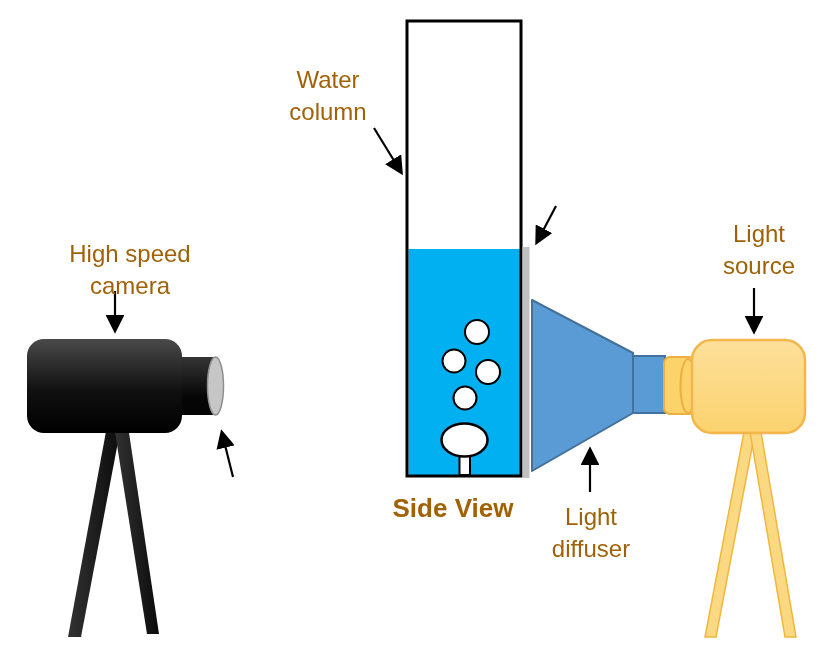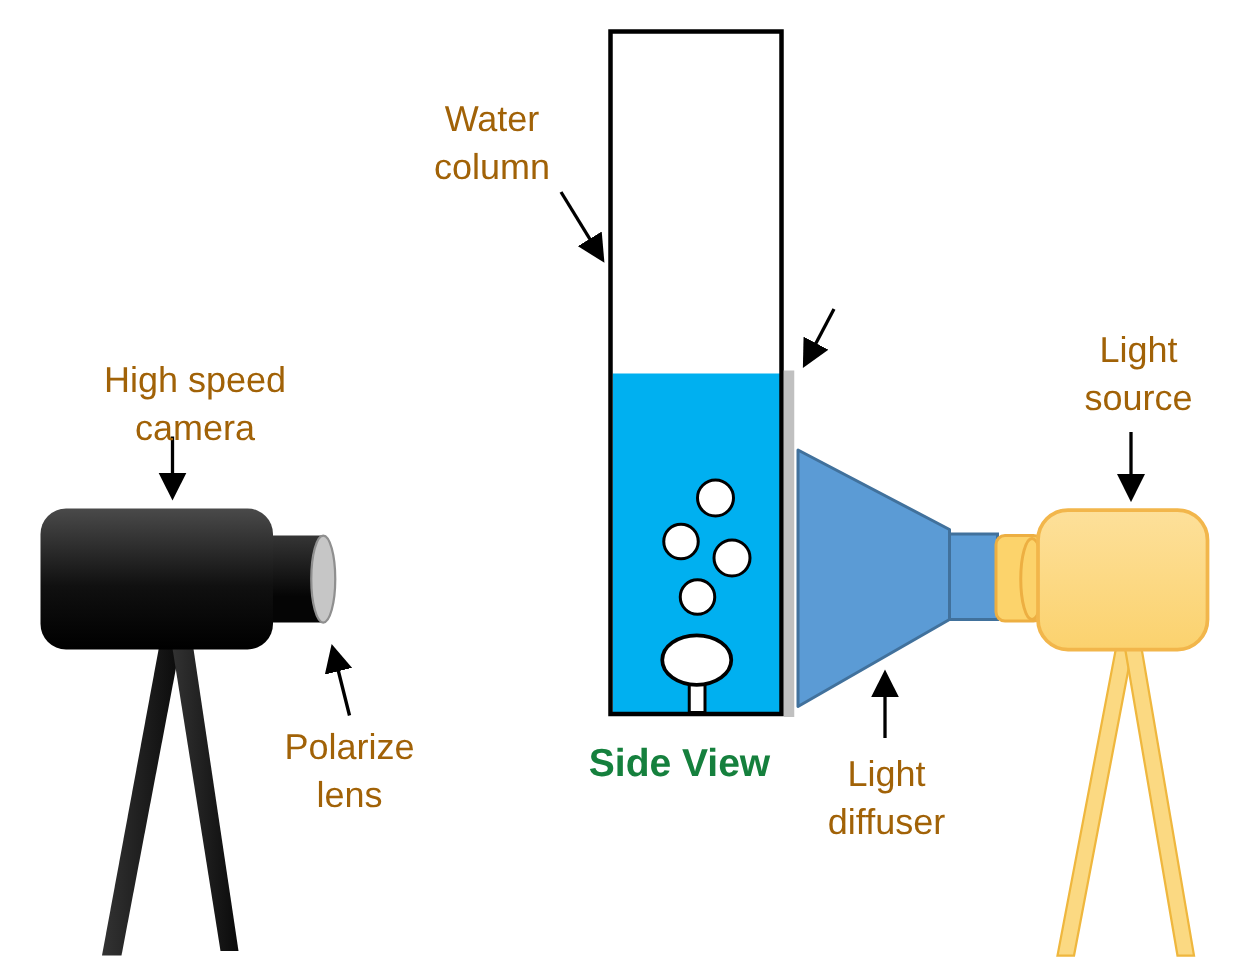--- a/index.html
+++ b/index.html
@@ -94,28 +94,26 @@
     <line x1="233" y1="477" x2="222" y2="433" stroke="#000" stroke-width="2.2" marker-end="url(#arrowHead)"></line>
     <line x1="374" y1="128" x2="401" y2="172" stroke="#000" stroke-width="2.2" marker-end="url(#arrowHead)"></line>
     <line x1="556" y1="206" x2="537" y2="242" stroke="#000" stroke-width="2.2" marker-end="url(#arrowHead)"></line>
     <line x1="754" y1="288" x2="754" y2="331" stroke="#000" stroke-width="2.2" marker-end="url(#arrowHead)"></line>
     <line x1="590" y1="492" x2="590" y2="450" stroke="#000" stroke-width="2.2" marker-end="url(#arrowHead)"></line>
   </svg>
 
   <div class="lbl" style="left:50px; top:226px; width:160px;margin-top:12px;">High speed
 camera</div>
 
-  <div class="lbl" style="left:165px; top:483px; width:136px;">Polarize
-lens</div>
 
   <div class="lbl" style="left:260px; top:64px; width:136px;">Water
 column</div>
 
 
   <div class="lbl" style="left:691px; top:218px; width:136px;">Light
 source</div>
 
   <div class="lbl" style="left:523px; top:501px; width:136px;">Light
 diffuser</div>
 
-  <div class="lbl lbl-side-view" style="left:385px; top:493px; width:136px; color:#15803d;">Side View</div>
+  <div class="lbl lbl-side-view" style="left:385px; top:493px; width:136px; color:#a16207;">Side View</div>
 
 </div>
 
 </body></html>

